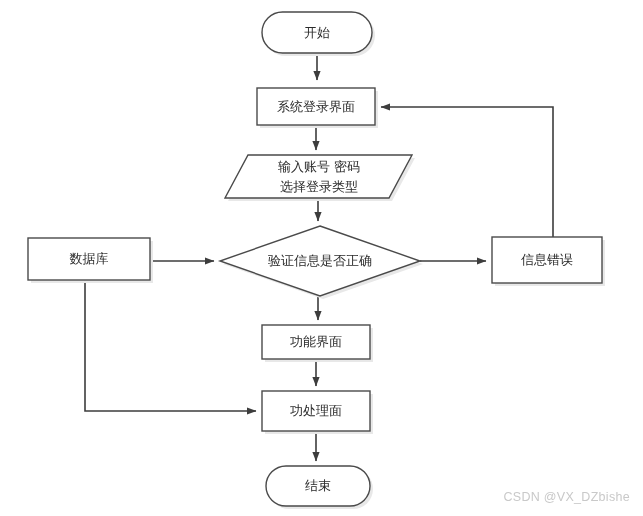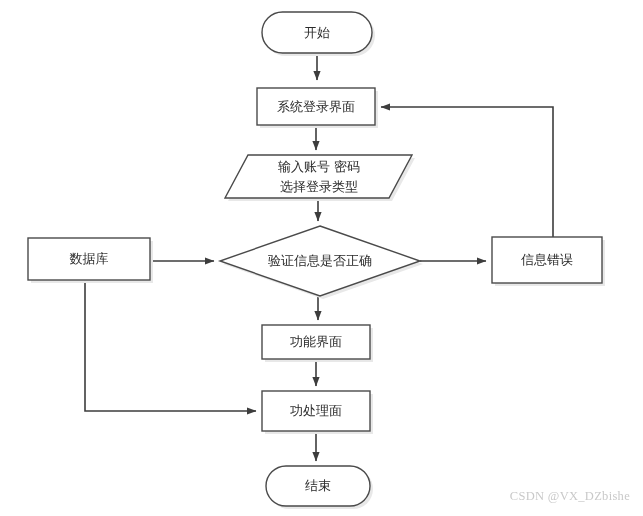--- a/index.html
+++ b/index.html
@@ -40,21 +40,21 @@
   }
   .edge {
     fill: none;
     stroke: #3d3d3d;
     stroke-width: 1.6;
   }
   .watermark {
     position: absolute;
     right: 13px;
     bottom: 12px;
-    font-family: Liberation Serif, serif;
+    font-family: Liberation Sans, sans-serif;
     font-size: 12.5px;
     color: #c9c9c9;
     letter-spacing: 0.3px;
     user-select: none;
   }
 </style>
 </head>
 <body>
 
 <svg id="flow" viewBox="0 0 643 516">

